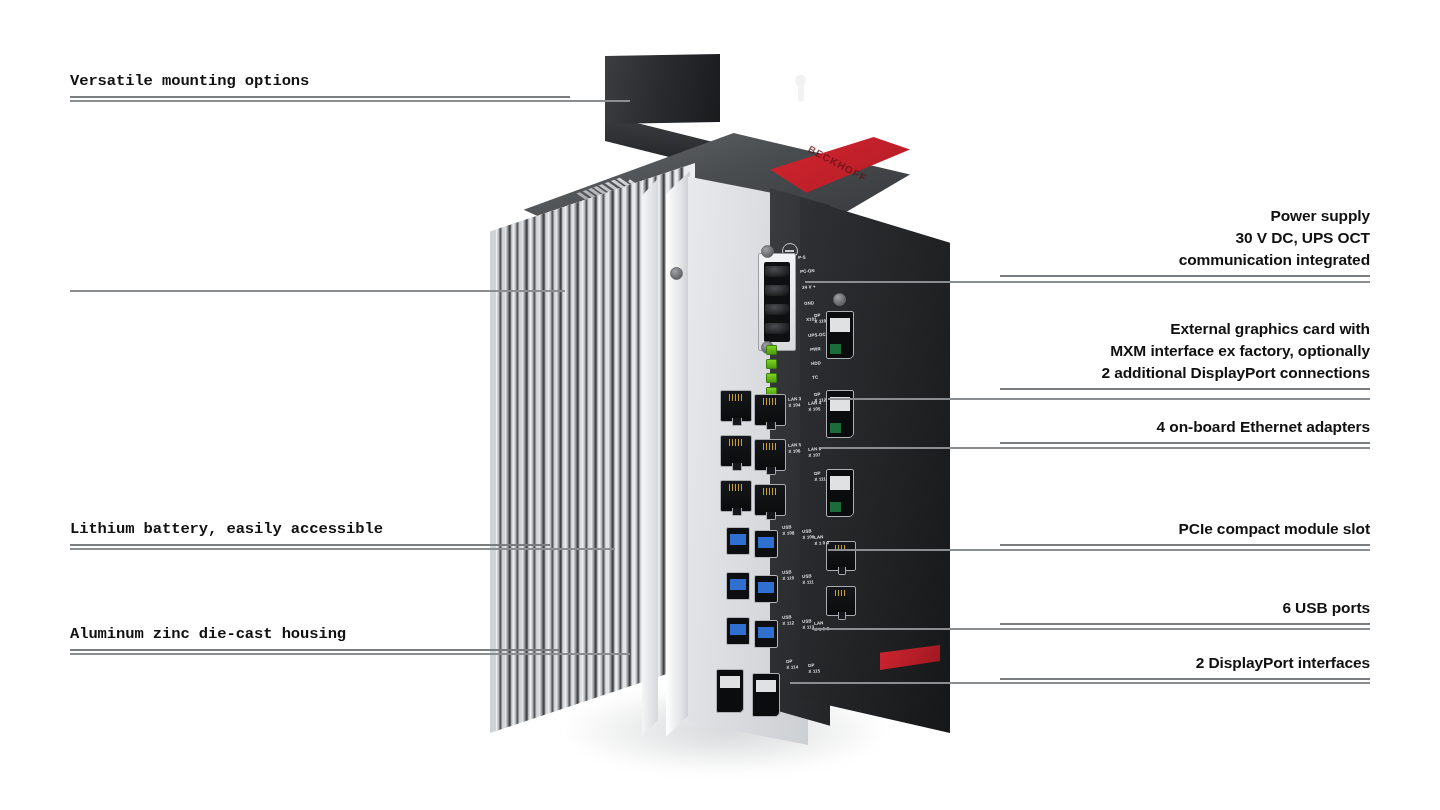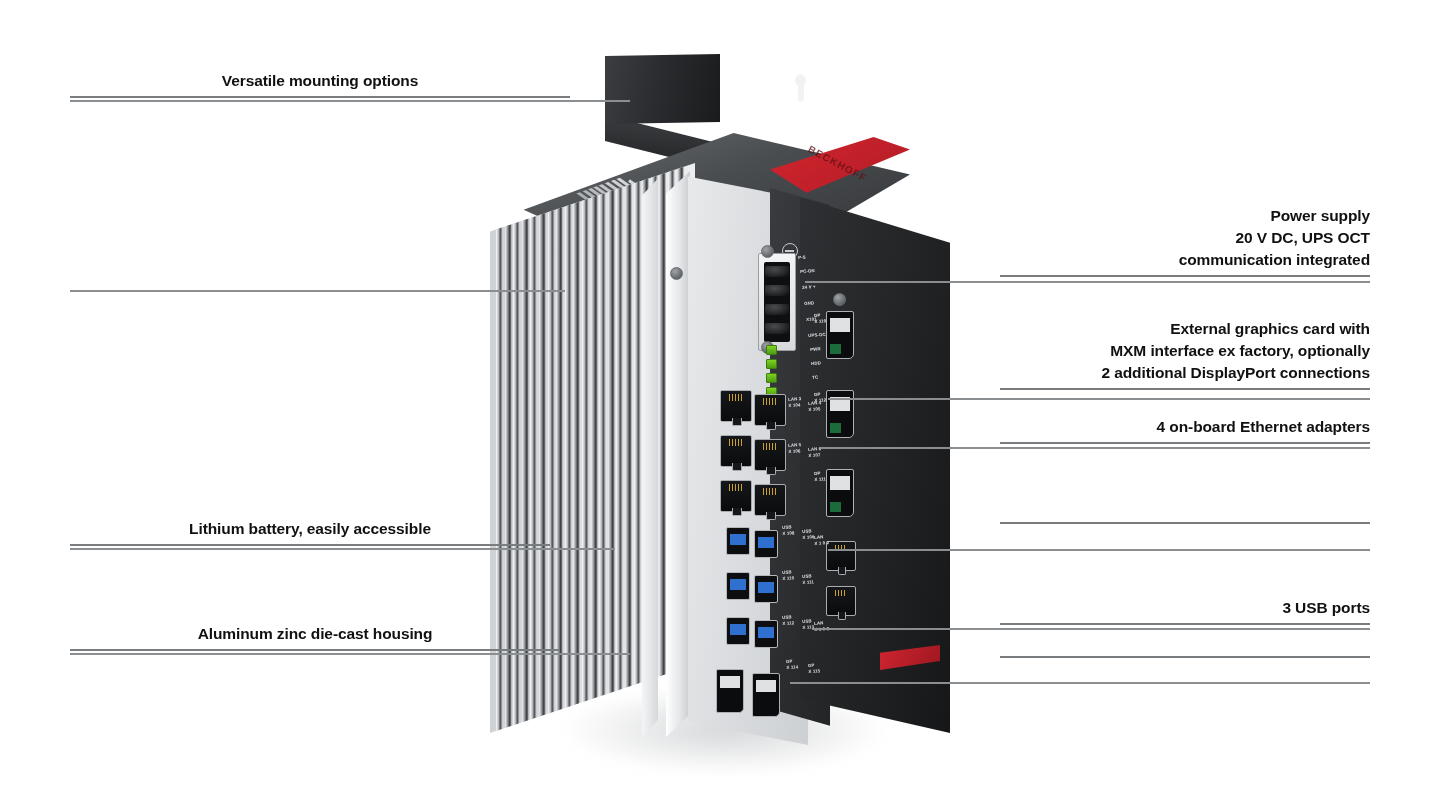--- a/index.html
+++ b/index.html
@@ -5,21 +5,21 @@
   html,body{margin:0;padding:0;background:#ffffff;}
   body{width:1440px;height:810px;position:relative;overflow:hidden;
        font-family:"Liberation Sans",sans-serif;color:#111;}
 
   .stage{position:absolute;inset:0;}
 
   
   .callout{position:absolute;}
   .callout .txt{font-size:15.5px;font-weight:bold;line-height:1.42;color:#111;
                 letter-spacing:-0.1px;white-space:pre-line;}
-  .callout.left .txt{text-align:center;}
+  .callout.left .txt{text-align:left;font-family:Liberation Mono, monospace;}
   .callout.right .txt{text-align:right;}
   .rule{height:2px;background:#7a7d80;margin-top:4px;}
   sup{font-size:0.62em;vertical-align:super;line-height:0;font-weight:bold;}
 
   
   .leader{position:absolute;height:2px;background:#8b8e91;}
 
   
   .device{position:absolute;left:470px;top:45px;width:500px;height:730px;}
 
@@ -342,43 +342,45 @@
     <div class="rule"></div>
   </div>
 
   <div class="callout left" style="left:70px;top:623px;width:490px;">
     <div class="txt">Aluminum zinc die-cast housing</div>
     <div class="rule"></div>
   </div>
 
   <div class="callout right" style="left:1000px;top:205px;width:370px;">
     <div class="txt">Power supply
-20 V DC, UPS OCT
+30 V DC, UPS OCT
 communication integrated</div>
     <div class="rule"></div>
   </div>
 
   <div class="callout right" style="left:1000px;top:318px;width:370px;">
     <div class="txt">External graphics card with
 MXM interface ex factory, optionally
 2 additional DisplayPort connections</div>
     <div class="rule"></div>
   </div>
 
   <div class="callout right" style="left:1000px;top:416px;width:370px;">
     <div class="txt">4 on-board Ethernet adapters</div>
     <div class="rule"></div>
   </div>
 
   <div class="callout right" style="left:1000px;top:518px;width:370px;">
+    <div class="txt">PCIe compact module slot</div>
     <div class="rule"></div>
   </div>
 
   <div class="callout right" style="left:1000px;top:597px;width:370px;">
-    <div class="txt">3 USB ports</div>
+    <div class="txt">6 USB ports</div>
     <div class="rule"></div>
   </div>
 
   <div class="callout right" style="left:1000px;top:652px;width:370px;">
+    <div class="txt">2 DisplayPort interfaces</div>
     <div class="rule"></div>
   </div>
 
 </div>
 
 </body></html>

